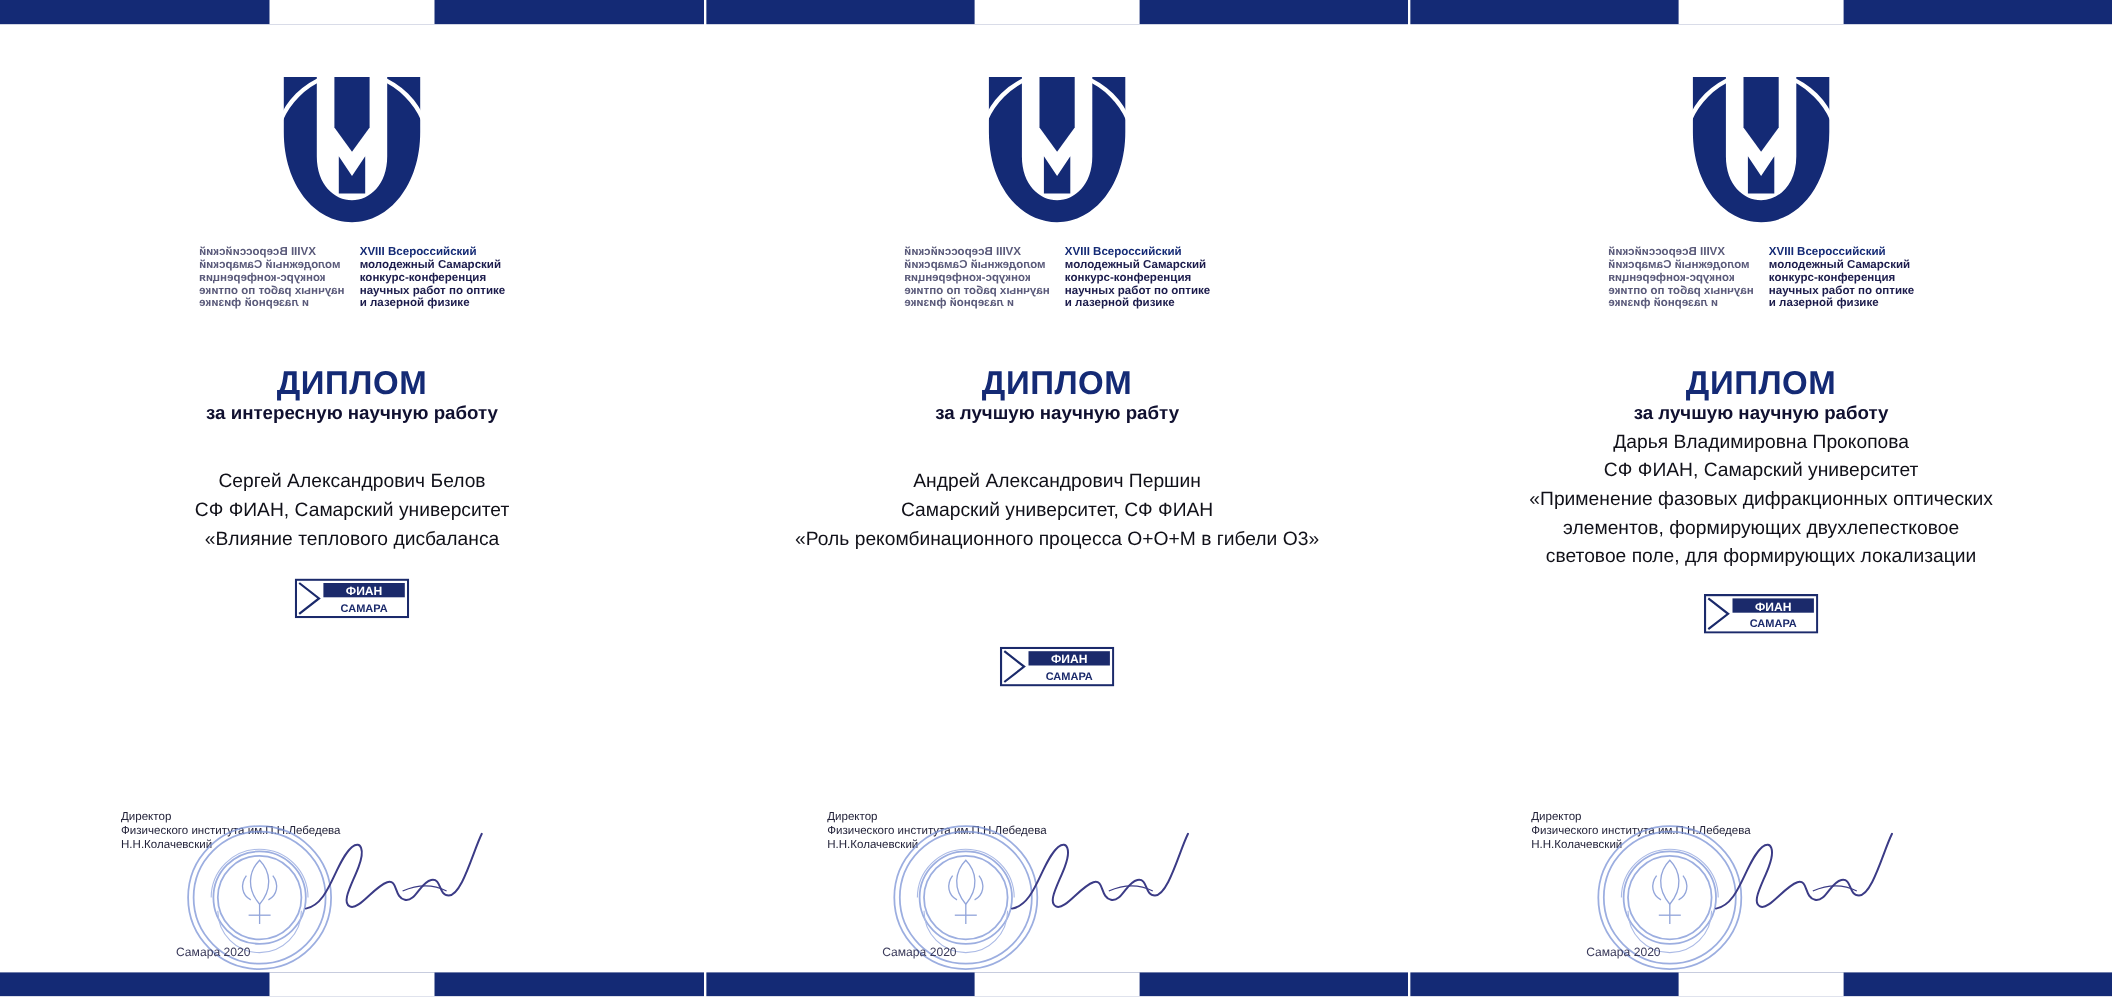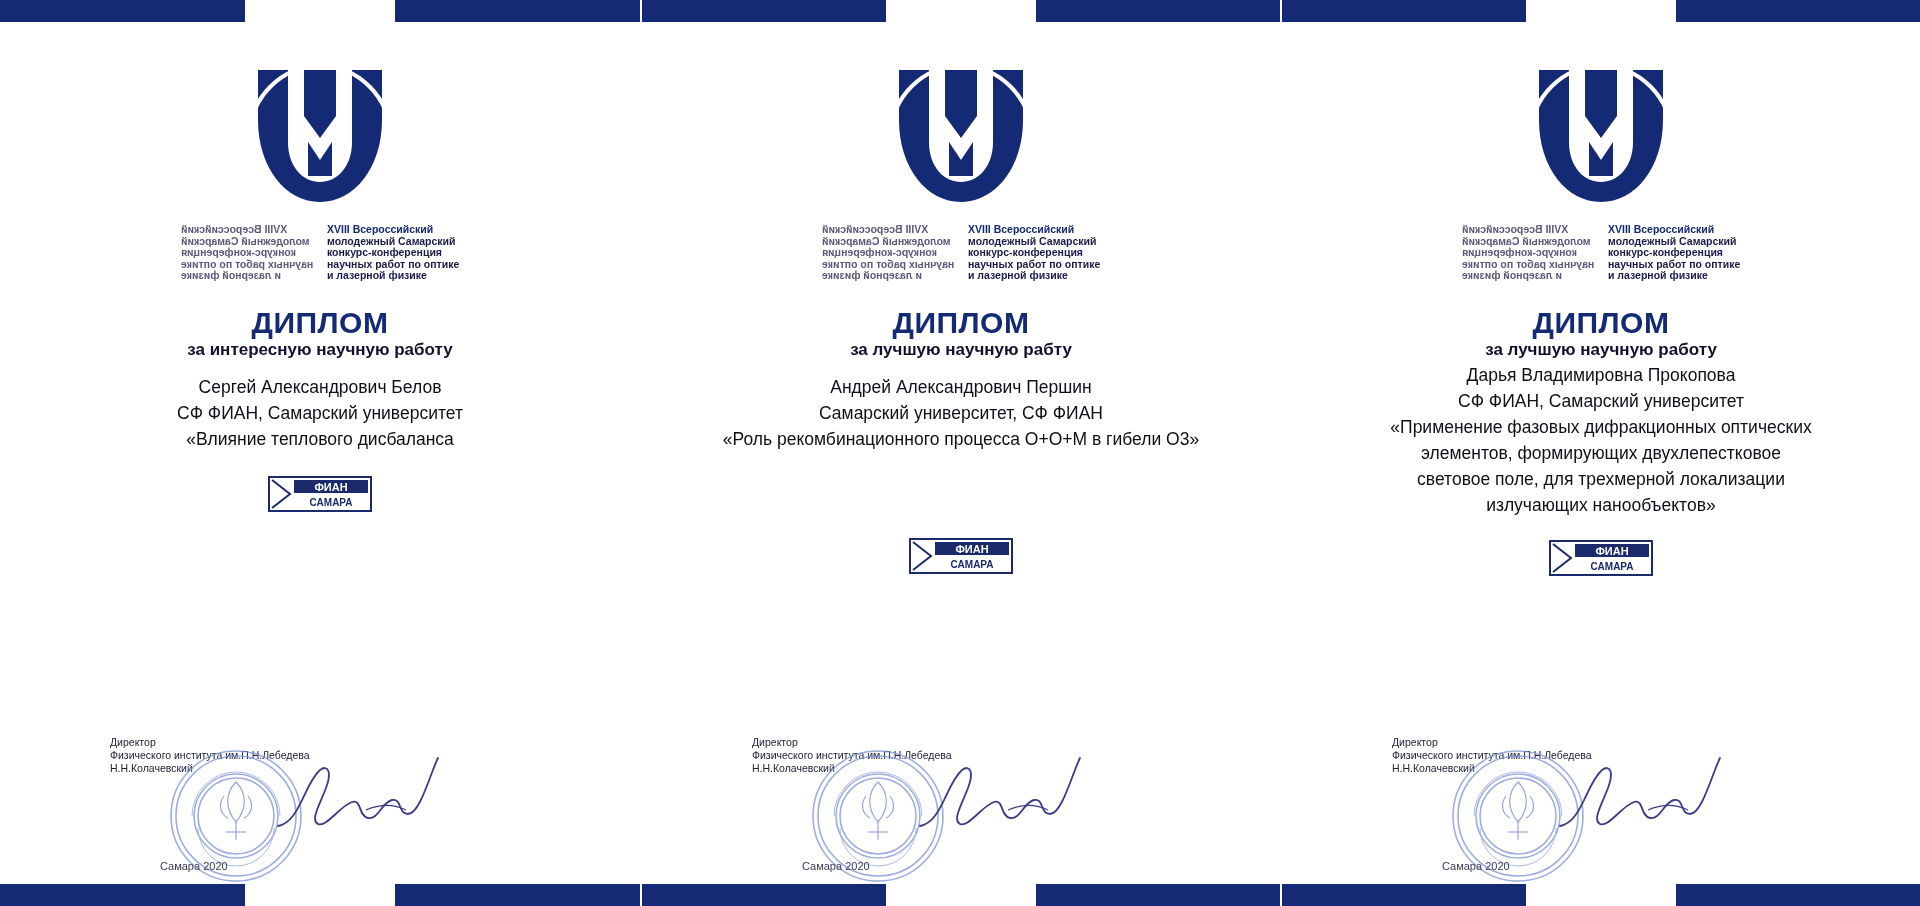--- a/index.html
+++ b/index.html
@@ -94,35 +94,35 @@
   }
   .hdr-lines.mirror {
     transform: scaleX(-1);
     color: #5a5a7a;
     text-align: right;
   }
   .hdr-lines .l1 { color: #142a75; }
 
   
   .diploma-title {
-    margin-top: 24px;
+    margin-top: 50px;
     font-size: 30px;
     font-weight: bold;
     letter-spacing: 0.5px;
     color: #142a75;
     text-align: center;
   }
   .subtitle {
     font-size: 17px;
     font-weight: bold;
     color: #101030;
     text-align: center;
   }
   .recipient {
-    margin-top: 14px;
+    margin-top: 38px;
     font-size: 17.5px;
     line-height: 26px;
     color: #101018;
     text-align: center;
     padding: 0 22px;
   }
 
   
   .fian {
     margin-top: 24px;
@@ -399,22 +399,21 @@
           </div>
         </div>
 
         <div class="diploma-title">ДИПЛОМ</div>
         <div class="subtitle">за лучшую научную работу</div>
         <div class="recipient" style="margin-top:2px; padding:0 8px;">
           <div>Дарья Владимировна Прокопова</div>
           <div>СФ ФИАН, Самарский университет</div>
           <div style="white-space:nowrap;">«Применение фазовых дифракционных оптических</div>
           <div>элементов, формирующих двухлепестковое</div>
-          <div>световое поле, для трехмерной локализации</div>
-          <div>излучающих нанообъектов»</div>
+          <div>световое поле, для формирующих локализации</div>
         </div>
 
         <div class="fian" style="margin-top:22px;">
           <svg viewBox="0 0 104 36" xmlns="http://www.w3.org/2000/svg">
             <rect x="1" y="1" width="102" height="34" fill="none" stroke="#1b2a6b" stroke-width="2"></rect>
             <path d="M4 4 L22 18 L4 32" fill="none" stroke="#1b2a6b" stroke-width="2"></path>
             <rect x="26" y="4" width="74" height="13" fill="#1b2a6b"></rect>
             <text x="63" y="15" font-family="Liberation Sans, sans-serif" font-size="11" font-weight="bold" fill="#ffffff" text-anchor="middle">ФИАН</text>
             <text x="63" y="30" font-family="Liberation Sans, sans-serif" font-size="10" font-weight="bold" fill="#1b2a6b" text-anchor="middle">САМАРА</text>
           </svg>

